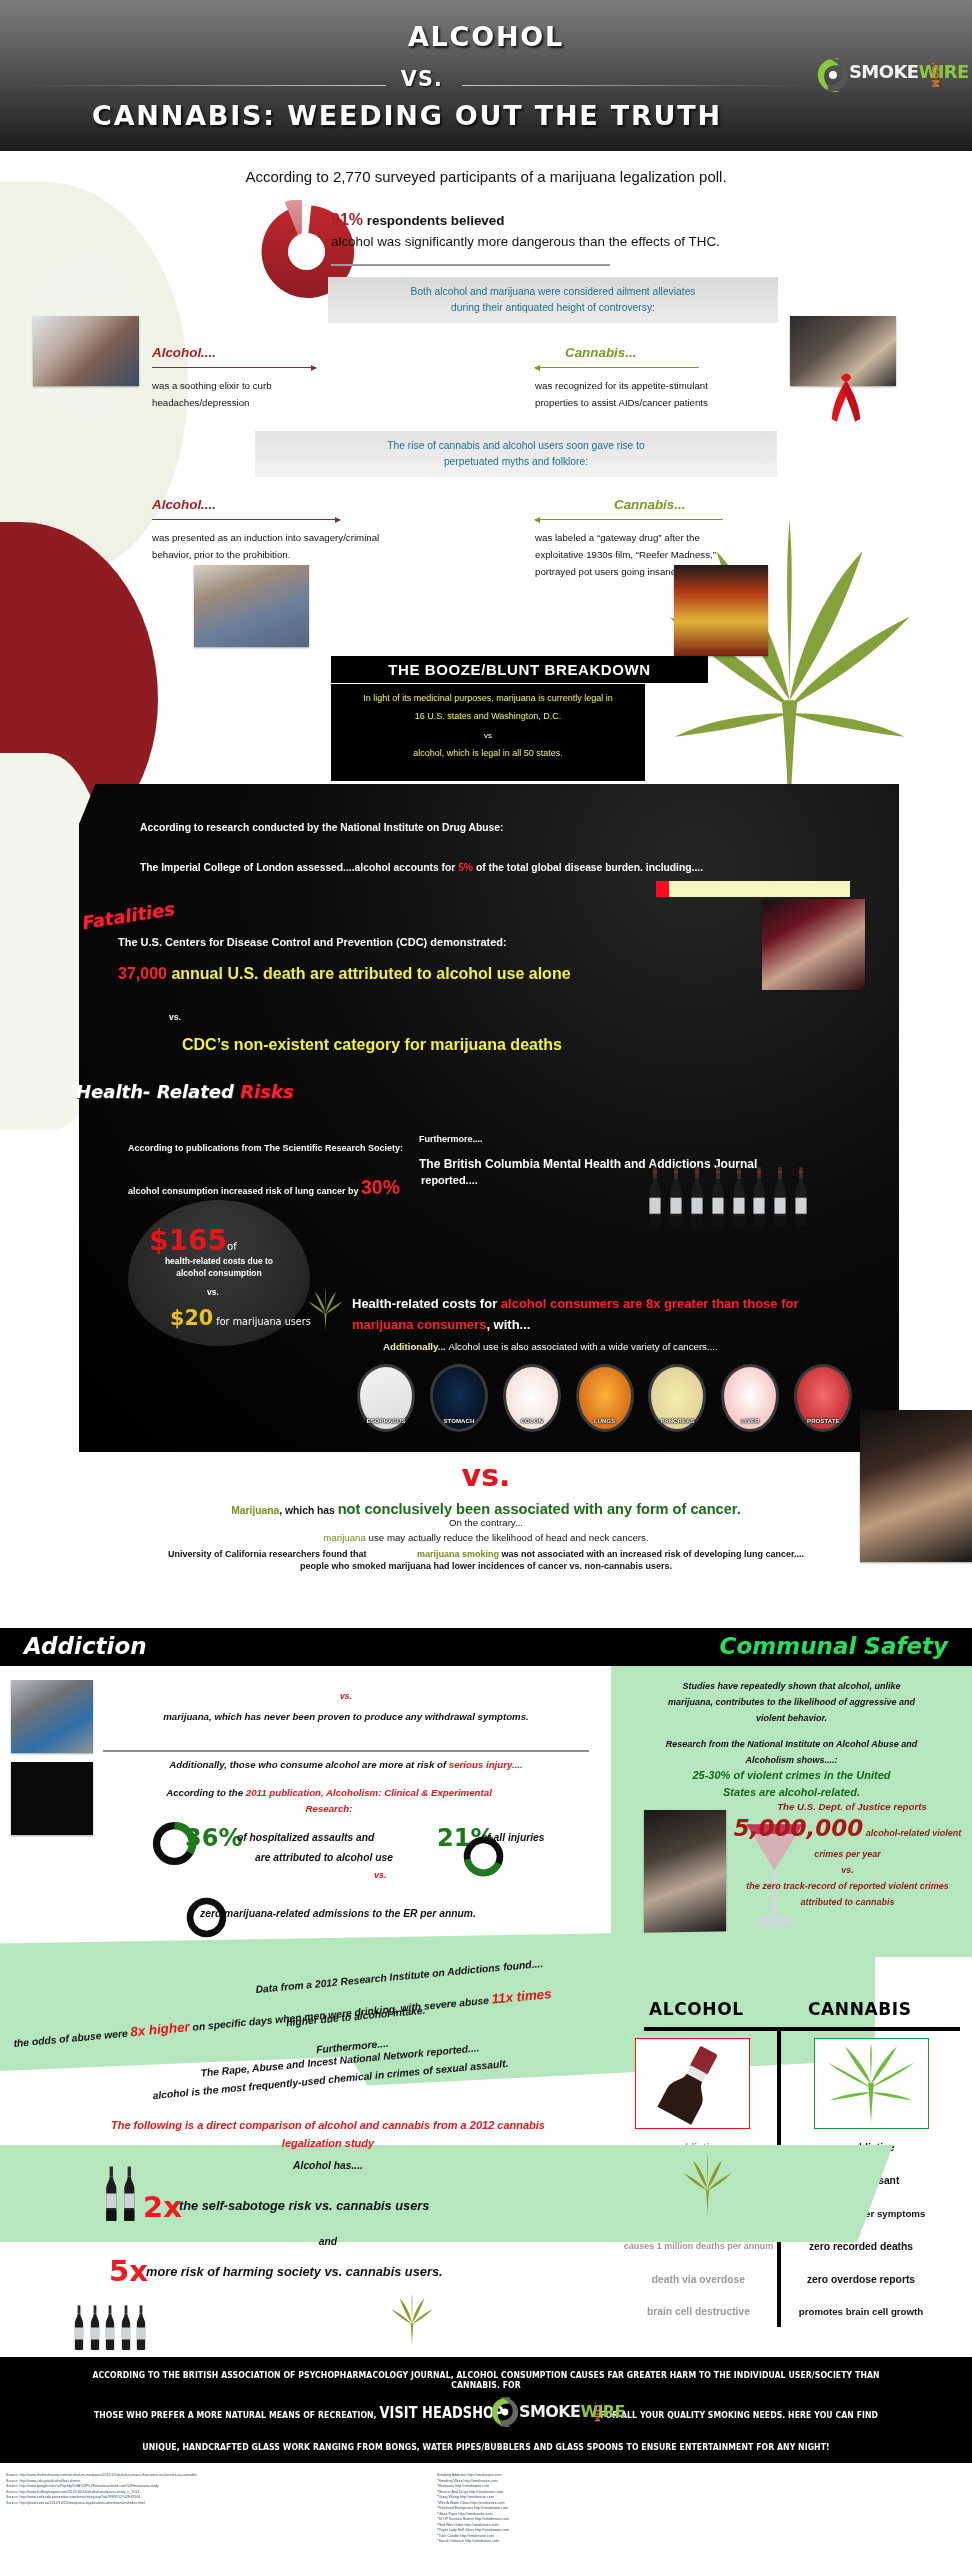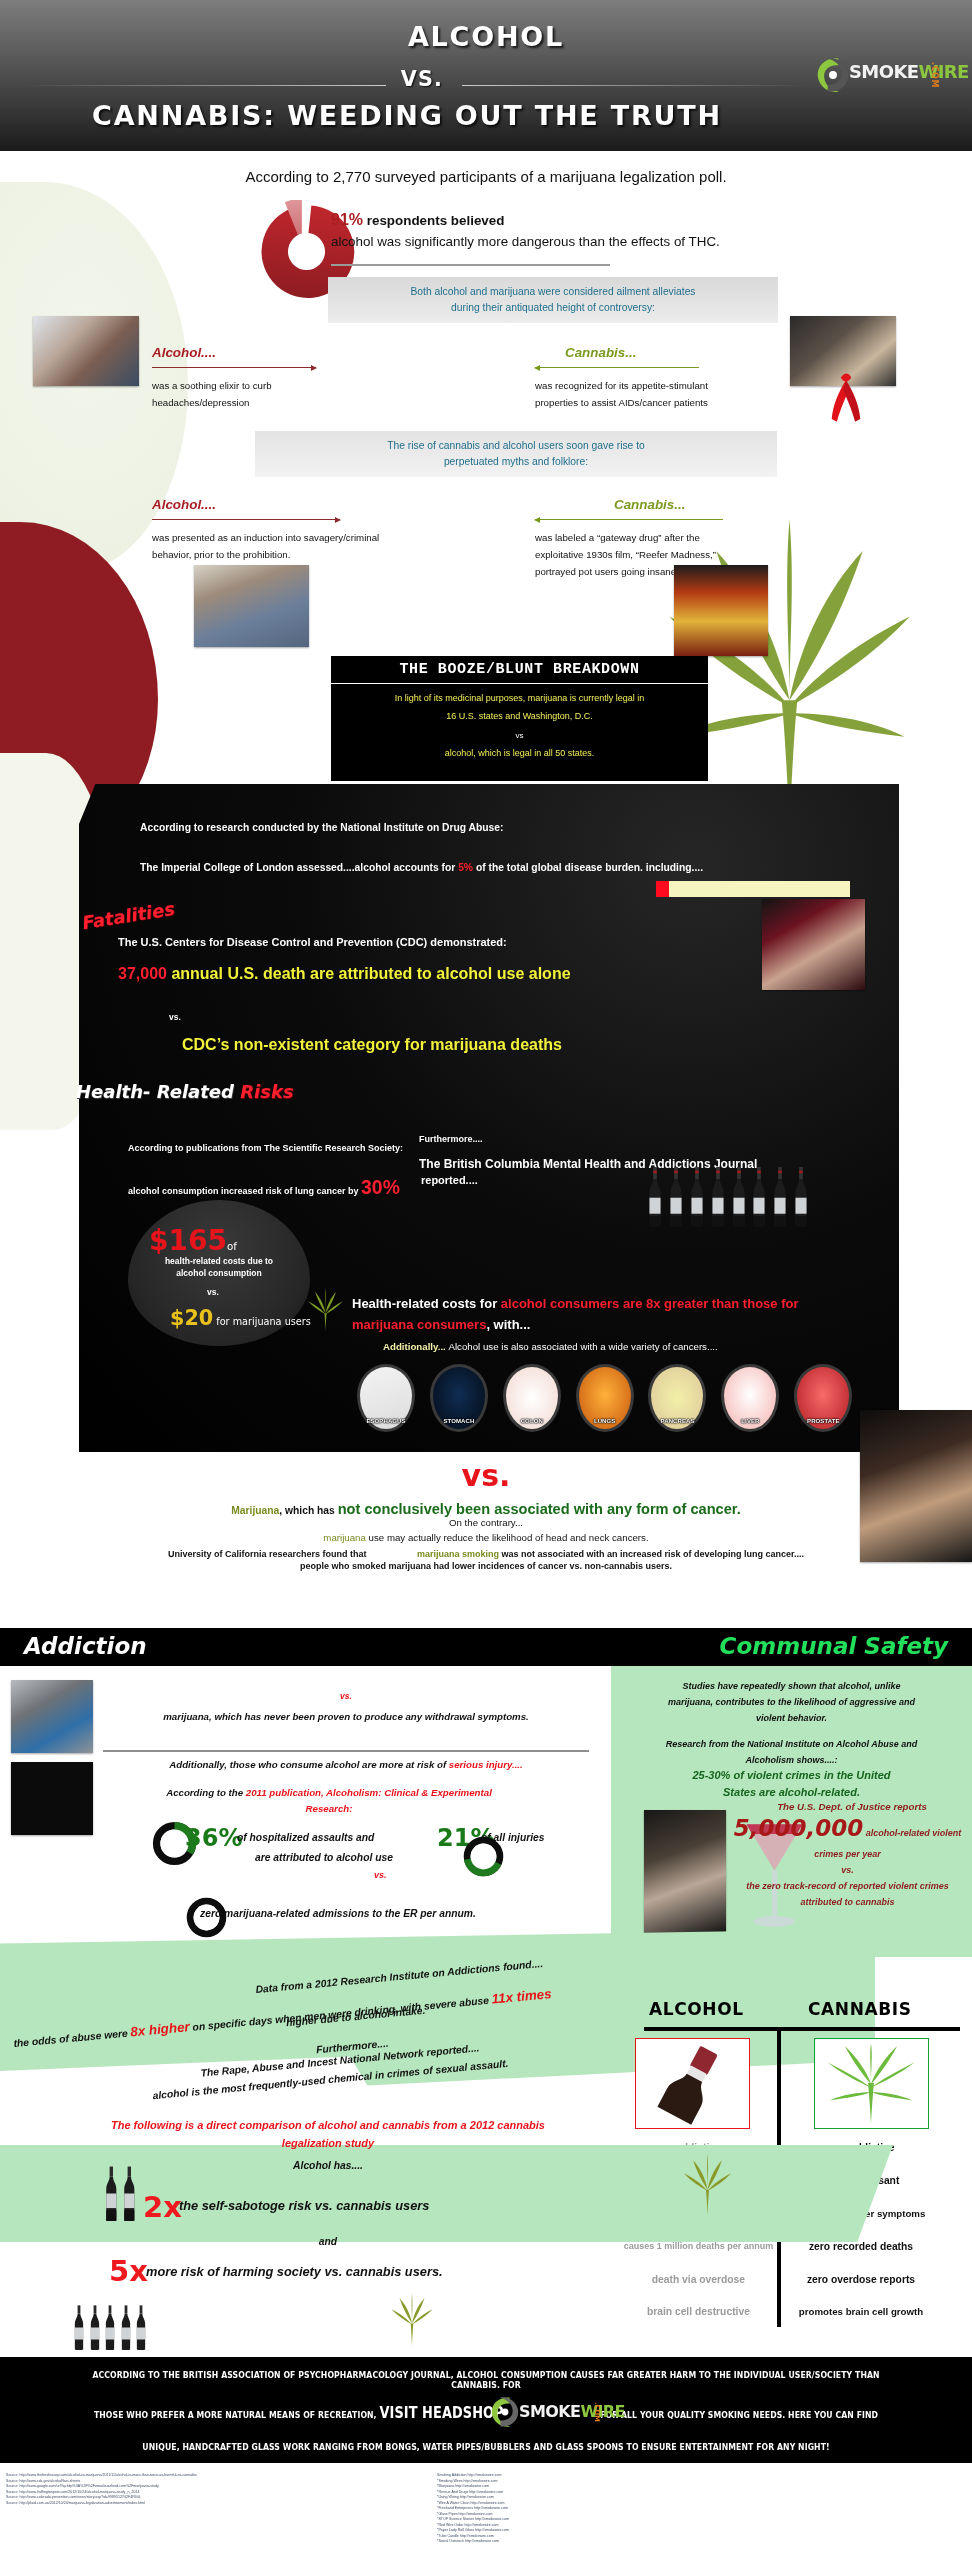--- a/index.html
+++ b/index.html
@@ -106,23 +106,23 @@
   .ph-reefer { left:674px; top:565px; width:94px; height:91px;
      background:linear-gradient(180deg,#1c1c1c 0%,#b23a12 30%,#e2b33a 62%,#7a1f10 100%); }
 
   
   .leaf-big { position:absolute; left:656px; top:504px; width:267px; height:340px; opacity:.95; }
 
   
   .bb-head {
     position:absolute; left:331px; top:656px; width:377px; height:27px; background:#000;
     display:flex; align-items:center; justify-content:center;
-    color:#fff; font-family:Liberation Mono, monospace; font-weight:bold; font-size:15px; letter-spacing:0.6px;
-  }
-  .bb-body { position:absolute; left:331px; top:684px; width:377px; height:97px; background:#000; }
+    color:#fff; font-family:Liberation Sans, sans-serif; font-weight:bold; font-size:15px; letter-spacing:0.6px;
+  }
+  .bb-body { position:absolute; left:331px; top:684px; width:314px; height:97px; background:#000; }
   .bb-body p { color:#f2ef5a; font-size:9px; text-align:center; margin-top:8.5px; }
   .bb-body p.vs { color:#fff; font-size:8px; margin-top:9.7px; }
 
   
   .black-main {
     position:absolute; left:79px; top:784px; width:820px; height:668px;
     background:radial-gradient(ellipse at 75% 12%, #262626 0%, #0b0b0b 45%, #000 100%);
     clip-path: polygon(2.0% 0%, 100% 0%, 100% 100%, 0% 100%, 0% 6%);
   }
   .bm-txt { position:absolute; color:#fff; font-weight:bold; }

